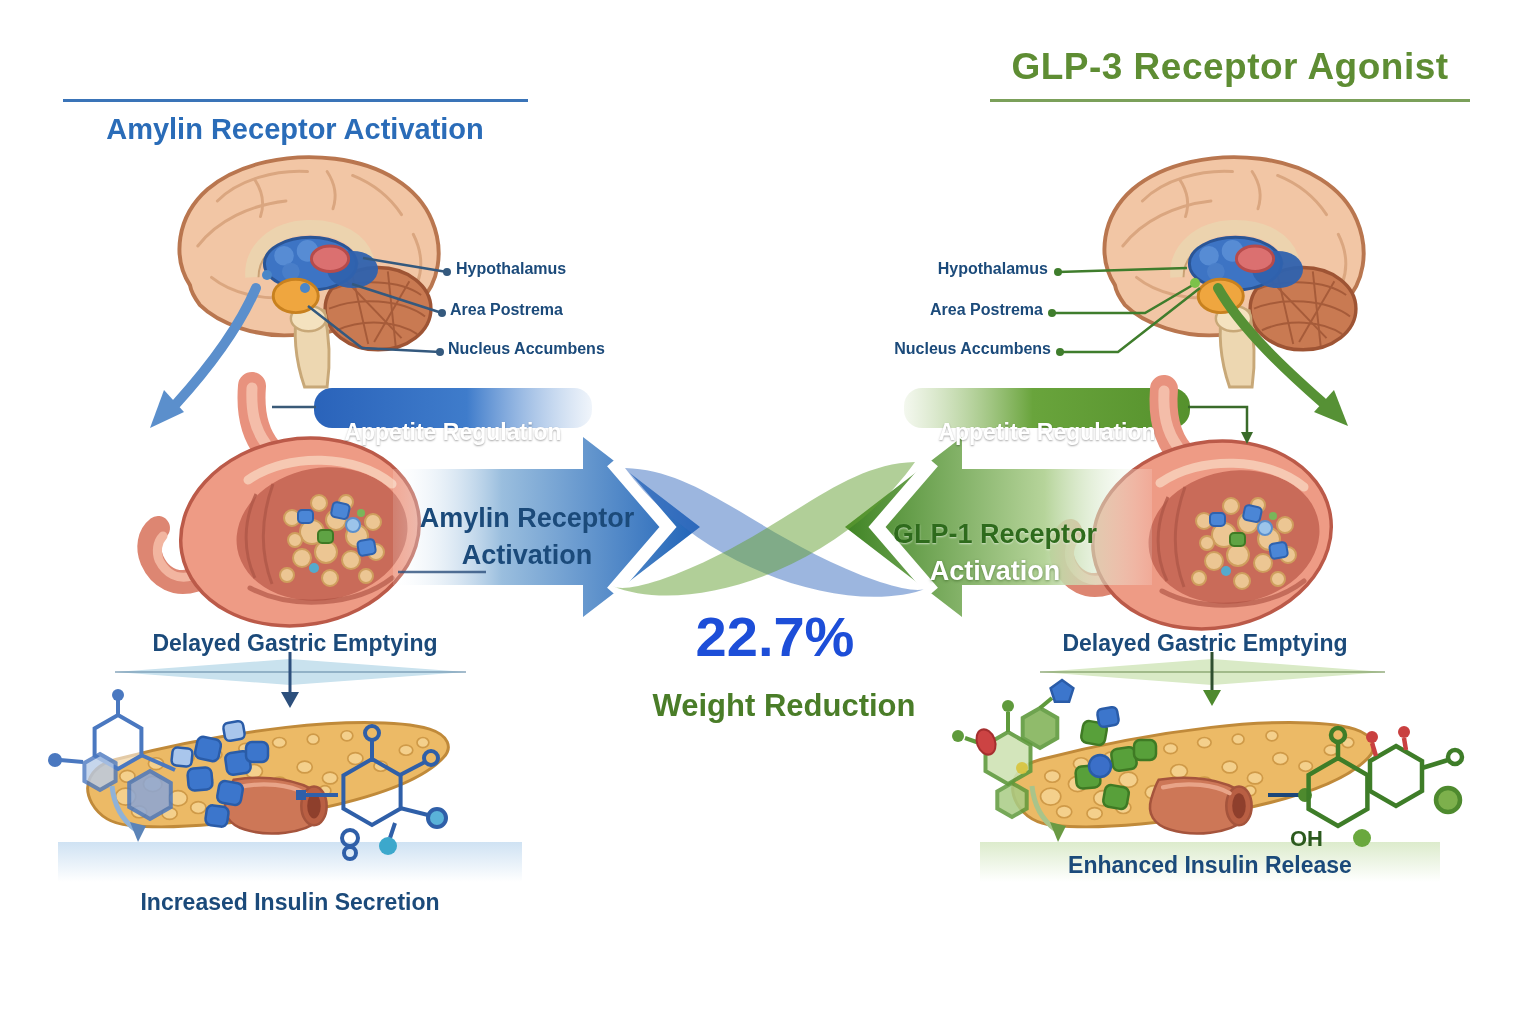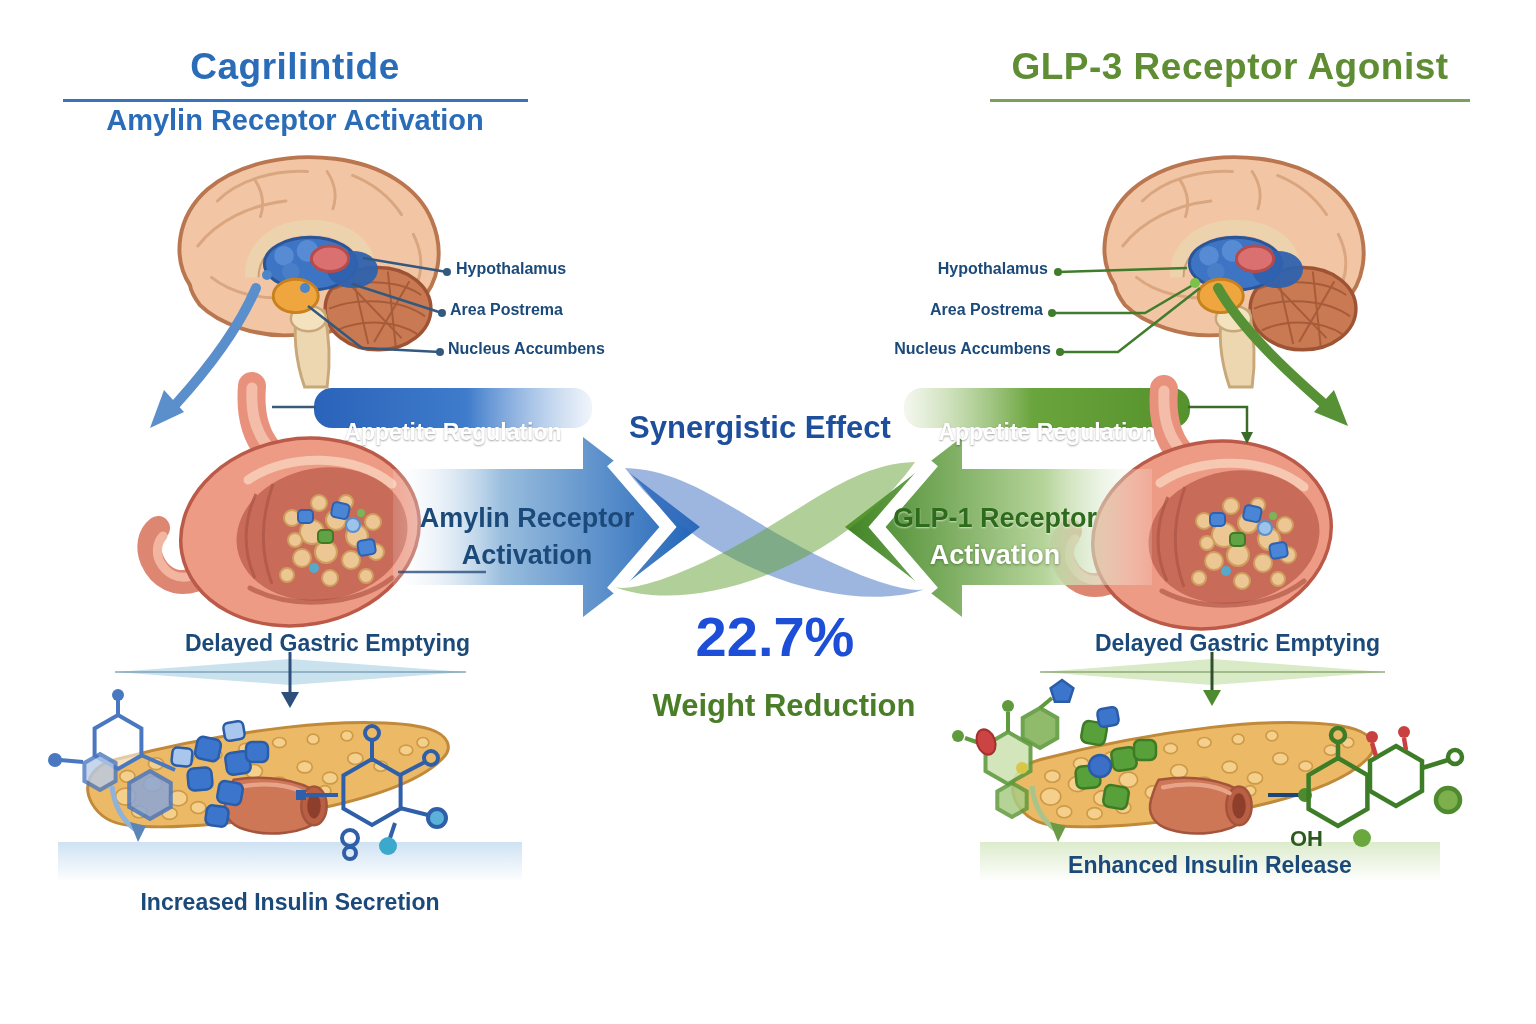--- a/index.html
+++ b/index.html
@@ -8,21 +8,21 @@
   #art{position:absolute;left:0;top:0;width:1536px;height:1024px;}
   .txt{position:absolute;font-weight:bold;color:#1b4a7a;}
   .title{font-size:37px;letter-spacing:0.5px;text-align:center;}
   .subtitle{font-size:29px;text-align:center;}
   .rule{position:absolute;height:3px;}
   .brainlabel{font-size:16px;white-space:nowrap;}
   .bannertxt{font-size:23px;color:#ffffff;text-align:center;
              text-shadow:0 1px 2px rgba(0,0,0,0.35);margin-top:24px;}
   .arrowtxt{font-size:27px;text-align:center;line-height:1.38;}
   .centertxt{text-align:center;}
-  .gastric{font-size:23px;text-align:right;}
+  .gastric{font-size:23px;text-align:center;}
   .insulin{font-size:23px;text-align:center;}
 </style>
 </head>
 <body>
 
 <div id="canvas">
 
 <svg id="art" viewBox="0 0 1536 1024">
   <defs>
     <linearGradient id="gradBannerL" x1="314" y1="0" x2="592" y2="0" gradientUnits="userSpaceOnUse">
@@ -335,45 +335,43 @@
     <polygon points="1152,469 962,469 962,437 845,527 962,617 962,585 1152,585" fill="url(#gradGreenArrow)"></polygon>
     <path d="M933,462 L877,527 L933,592" stroke="#ffffff" stroke-width="13" fill="none"></path>
   </g>
 
   <g>
     <path d="M625,468 C705,470 760,540 880,582 C905,590 920,592 928,588 C850,618 700,570 625,468 Z" fill="#3a6ec0" opacity="0.5"></path>
     <path d="M915,462 C835,464 780,538 660,580 C635,588 620,590 612,586 C690,618 840,568 915,462 Z" fill="#63a032" opacity="0.5"></path>
   </g>
 </svg>
 
-<div class="txt title" style="left:60px;top:46px;width:470px;color:#2a6cb8;">Cagrilintide</div>
 <div class="rule" style="left:63px;top:99px;width:465px;background:#3a74b8;"></div>
-<div class="txt subtitle" style="left:60px;top:104px;width:470px;color:#2a6cb8;">Amylin Receptor Activation</div>
+<div class="txt subtitle" style="left:60px;top:113px;width:470px;color:#2a6cb8;">Amylin Receptor Activation</div>
 
 <div class="txt title" style="left:985px;top:46px;width:490px;color:#5e8d33;">GLP-3 Receptor Agonist</div>
 <div class="rule" style="left:990px;top:99px;width:480px;background:#7ba05a;"></div>
 
 <div class="txt brainlabel" style="left:456px;top:260px;">Hypothalamus</div>
 <div class="txt brainlabel" style="left:450px;top:301px;">Area Postrema</div>
 <div class="txt brainlabel" style="left:448px;top:340px;">Nucleus Accumbens</div>
 
 <div class="txt brainlabel" style="right:488px;top:260px;text-align:right;">Hypothalamus</div>
 <div class="txt brainlabel" style="right:493px;top:301px;text-align:right;">Area Postrema</div>
 <div class="txt brainlabel" style="right:485px;top:340px;text-align:right;">Nucleus Accumbens</div>
 
 <div class="txt bannertxt" style="left:314px;top:388px;width:278px;line-height:40px;">Appetite Regulation</div>
 <div class="txt bannertxt" style="left:904px;top:388px;width:286px;line-height:40px;">Appetite Regulation</div>
 
-<div class="txt centertxt" style="left:600px;top:410px;width:320px;font-size:31px;color:#1d4f9c;">Synergistic Effect</div>
 
 <div class="txt arrowtxt" style="left:407px;top:500px;width:240px;">
   <div>Amylin Receptor</div>
   <div>Activation</div>
 </div>
-<div class="txt arrowtxt" style="left:875px;top:500px;width:240px;">
+<div class="txt arrowtxt" style="left:875px;top:516px;width:240px;">
   <div style="color:#2e6b1c;text-shadow:0 1px 2px rgba(255,255,255,0.6);">GLP-1 Receptor</div>
   <div style="color:#ffffff;text-shadow:0 1px 3px rgba(40,80,20,0.55);">Activation</div>
 </div>
 
 <div class="txt centertxt" style="left:590px;top:604px;width:370px;font-size:56px;color:#1d4ed8;">22.7%</div>
 <div class="txt centertxt" style="left:599px;top:688px;width:370px;font-size:31px;color:#4a7d28;">Weight Reduction</div>
 
 <div class="txt gastric" style="left:120px;top:630px;width:350px;">Delayed Gastric Emptying</div>
 <div class="txt gastric" style="left:1030px;top:630px;width:350px;">Delayed Gastric Emptying</div>
 

